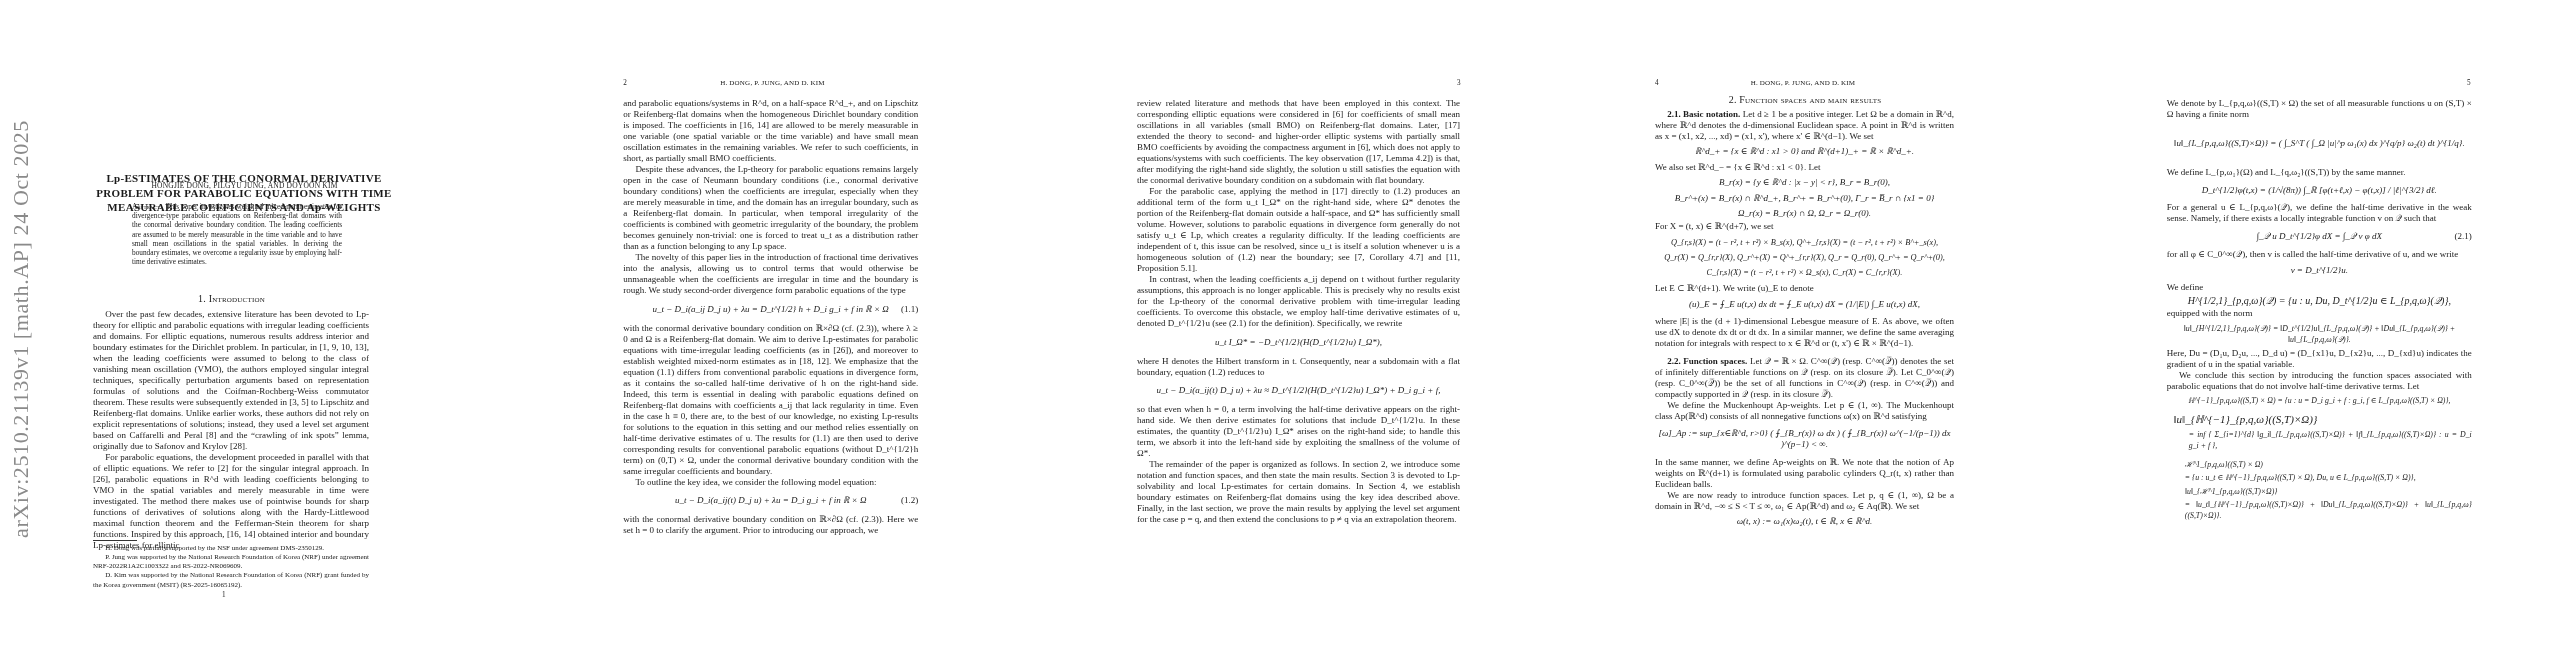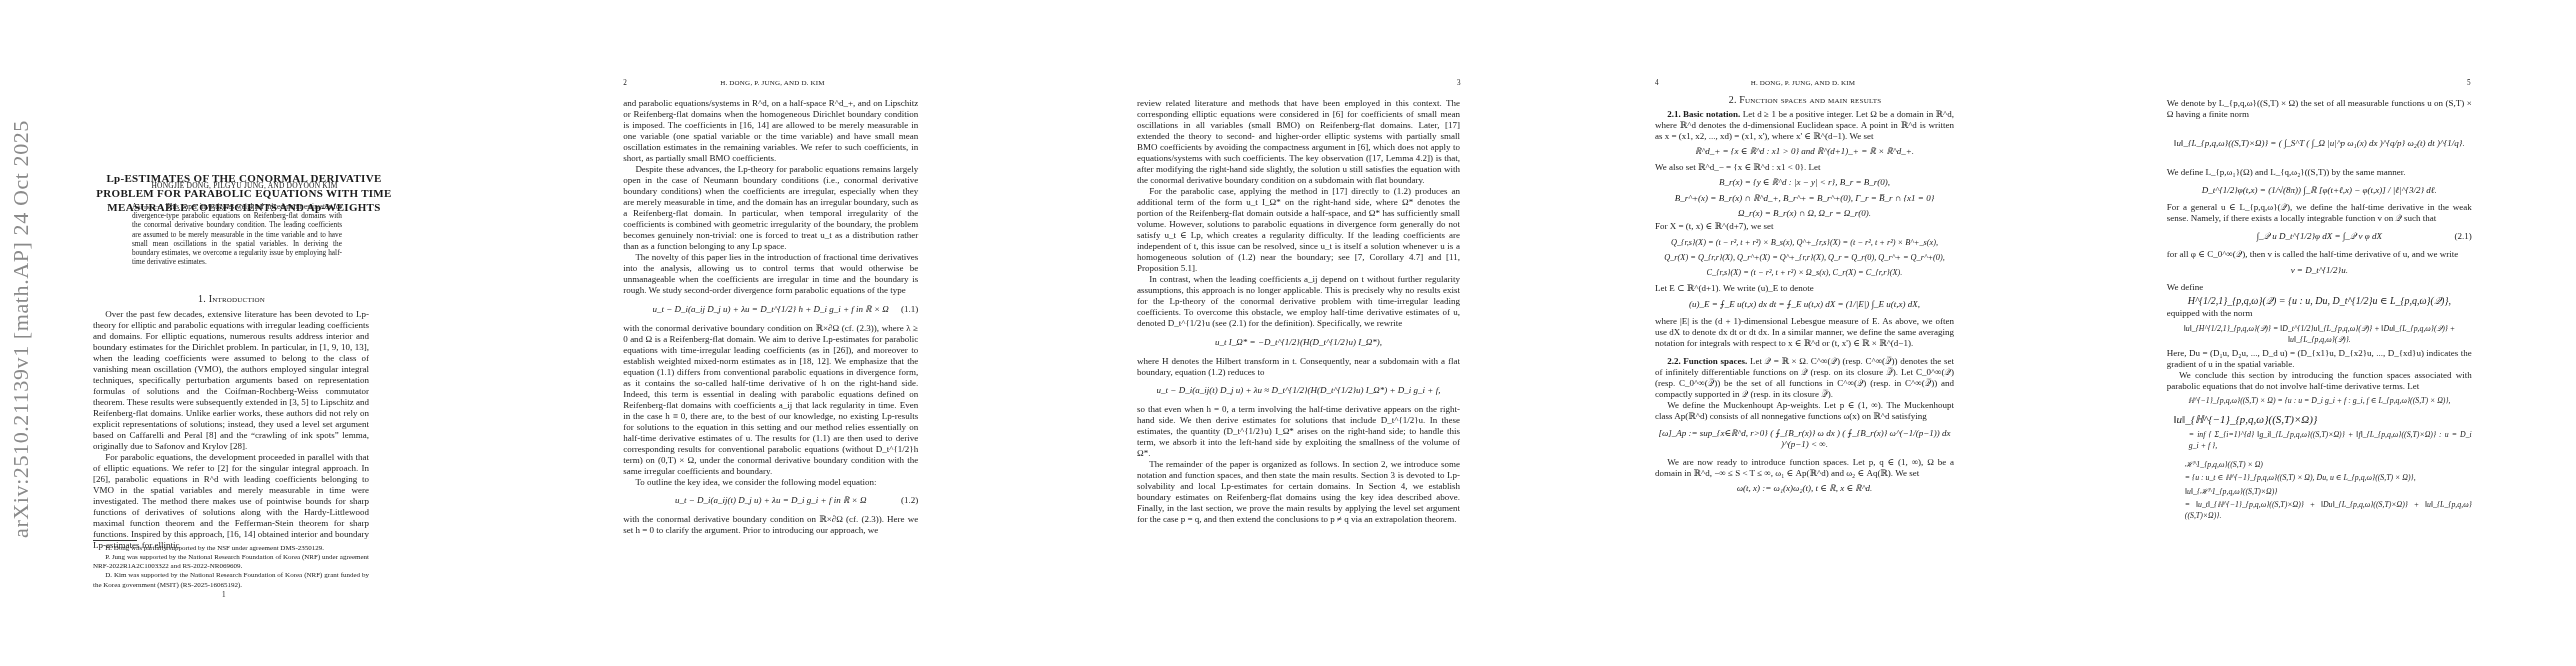--- a/index.html
+++ b/index.html
@@ -108,20 +108,21 @@
     <p>For X = (t, x) ∈ ℝ^(d+7), we set</p>
     <div class="eq" style="margin:4.4px 0;font-size:8.3px;">Q_{r,s}(X) = (t − r², t + r²) × B_s(x),   Q^+_{r,s}(X) = (t − r², t + r²) × B^+_s(x),</div>
     <div class="eq" style="margin:4.4px 0;font-size:8.3px;">Q_r(X) = Q_{r,r}(X),   Q_r^+(X) = Q^+_{r,r}(X),   Q_r = Q_r(0),   Q_r^+ = Q_r^+(0),</div>
     <div class="eq" style="margin:4.4px 0;font-size:8.3px;">C_{r,s}(X) = (t − r², t + r²) × Ω_s(x),   C_r(X) = C_{r,r}(X).</div>
     <p>Let E ⊂ ℝ^(d+1). We write (u)_E to denote</p>
     <div class="eq" style="margin:5.6px 0;">(u)_E = ⨍_E u(t,x) dx dt = ⨍_E u(t,x) dX = (1/|E|) ∫_E u(t,x) dX,</div>
     <p>where |E| is the (d + 1)-dimensional Lebesgue measure of E. As above, we often use dX to denote dx dt or dt dx. In a similar manner, we define the same averaging notation for integrals with respect to x ∈ ℝ^d or (t, x') ∈ ℝ × ℝ^(d−1).</p>
     <p class="ind" style="margin-top:6.7px;"><span class="bold">2.2. Function spaces.</span> <span>Let 𝒬 = ℝ × Ω. C^∞(𝒬) (resp. C^∞(𝒬̅)) denotes the set of infinitely differentiable functions on 𝒬 (resp. on its closure 𝒬̅). Let C_0^∞(𝒬) (resp. C_0^∞(𝒬̅)) be the set of all functions in C^∞(𝒬) (resp. in C^∞(𝒬̅)) and compactly supported in 𝒬 (resp. in its closure 𝒬̅).</span></p>
     <p class="ind">We define the Muckenhoupt Ap-weights. Let p ∈ (1, ∞). The Muckenhoupt class Ap(ℝ^d) consists of all nonnegative functions ω(x) on ℝ^d satisfying</p>
     <div class="eq" style="margin:6.7px 0;">[ω]_Ap := sup_{x∈ℝ^d, r&gt;0} ( ⨍_{B_r(x)} ω dx ) ( ⨍_{B_r(x)} ω^(−1/(p−1)) dx )^(p−1) &lt; ∞.</div>
+    <p>In the same manner, we define Ap-weights on ℝ. We note that the notion of Ap weights on ℝ^(d+1) is formulated using parabolic cylinders Q_r(t, x) rather than Euclidean balls.</p>
     <p class="ind">We are now ready to introduce function spaces. Let p, q ∈ (1, ∞), Ω be a domain in ℝ^d, −∞ ≤ S &lt; T ≤ ∞, ω₁ ∈ Ap(ℝ^d) and ω₂ ∈ Aq(ℝ). We set</p>
     <div class="eq" style="margin:4.4px 0;">ω(t, x) := ω₁(x)ω₂(t),   t ∈ ℝ,   x ∈ ℝ^d.</div>
   </div>
 </div>
 
 <div class="page" style="left:2159px;width:345px;">
   <div class="pnum" style="left:308px;top:79px;">5</div>
   <div class="col" style="left:7.8px;top:98px;width:305px;">
     <p>We denote by L_{p,q,ω}((S,T) × Ω) the set of all measurable functions u on (S,T) × Ω having a finite norm</p>
     <div class="eq" style="margin:18px 0;">‖u‖_{L_{p,q,ω}((S,T)×Ω)} = ( ∫_S^T ( ∫_Ω |u|^p ω₁(x) dx )^{q/p} ω₂(t) dt )^{1/q}.</div>

